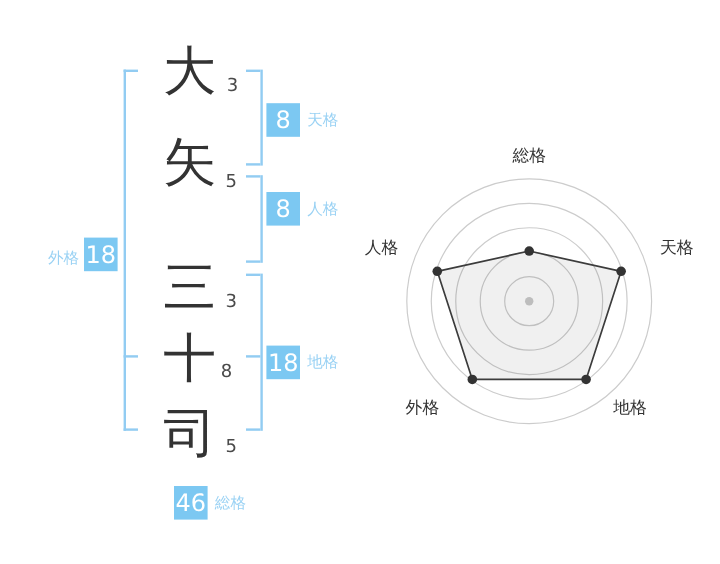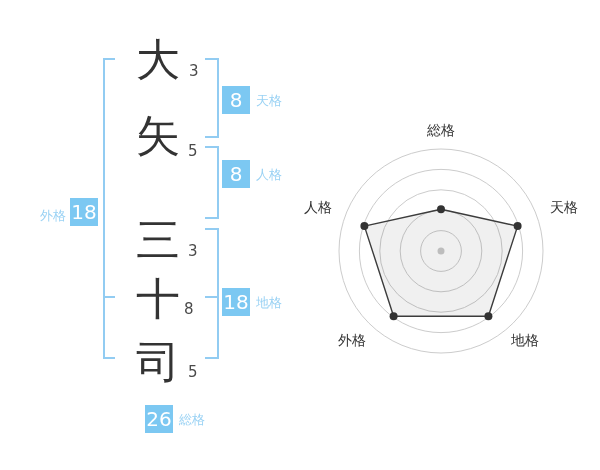--- a/index.html
+++ b/index.html
@@ -99,21 +99,21 @@
 
   <div class="badge badge-jin">8</div>
   <span class="blabel blabel-jin">人格</span>
 
   <div class="badge badge-chi">18</div>
   <span class="blabel blabel-chi">地格</span>
 
   <span class="blabel blabel-gai">外格</span>
   <div class="badge badge-gai">18</div>
 
-  <div class="badge badge-sou">26</div>
+  <div class="badge badge-sou">46</div>
   <span class="blabel blabel-sou">総格</span>
 
   <svg class="radar-svg" width="280" height="280" viewBox="0 0 280 280">
       <circle cx="140" cy="140" r="20.4" fill="none" stroke="#cccccc" stroke-width="1"></circle>
       <circle cx="140" cy="140" r="40.8" fill="none" stroke="#cccccc" stroke-width="1"></circle>
       <circle cx="140" cy="140" r="61.2" fill="none" stroke="#cccccc" stroke-width="1"></circle>
       <circle cx="140" cy="140" r="81.6" fill="none" stroke="#cccccc" stroke-width="1"></circle>
       <circle cx="140" cy="140" r="102.0" fill="none" stroke="#cccccc" stroke-width="1"></circle>
       <polygon points="140.0,98.2 216.6,115.1 187.4,205.2 92.6,205.2 63.4,115.1" fill="rgba(0,0,0,0.06)" stroke="#3c3c3c" stroke-width="1.4" stroke-linejoin="round"></polygon>
       <circle cx="140.0" cy="98.2" r="4" fill="#333333"></circle>

